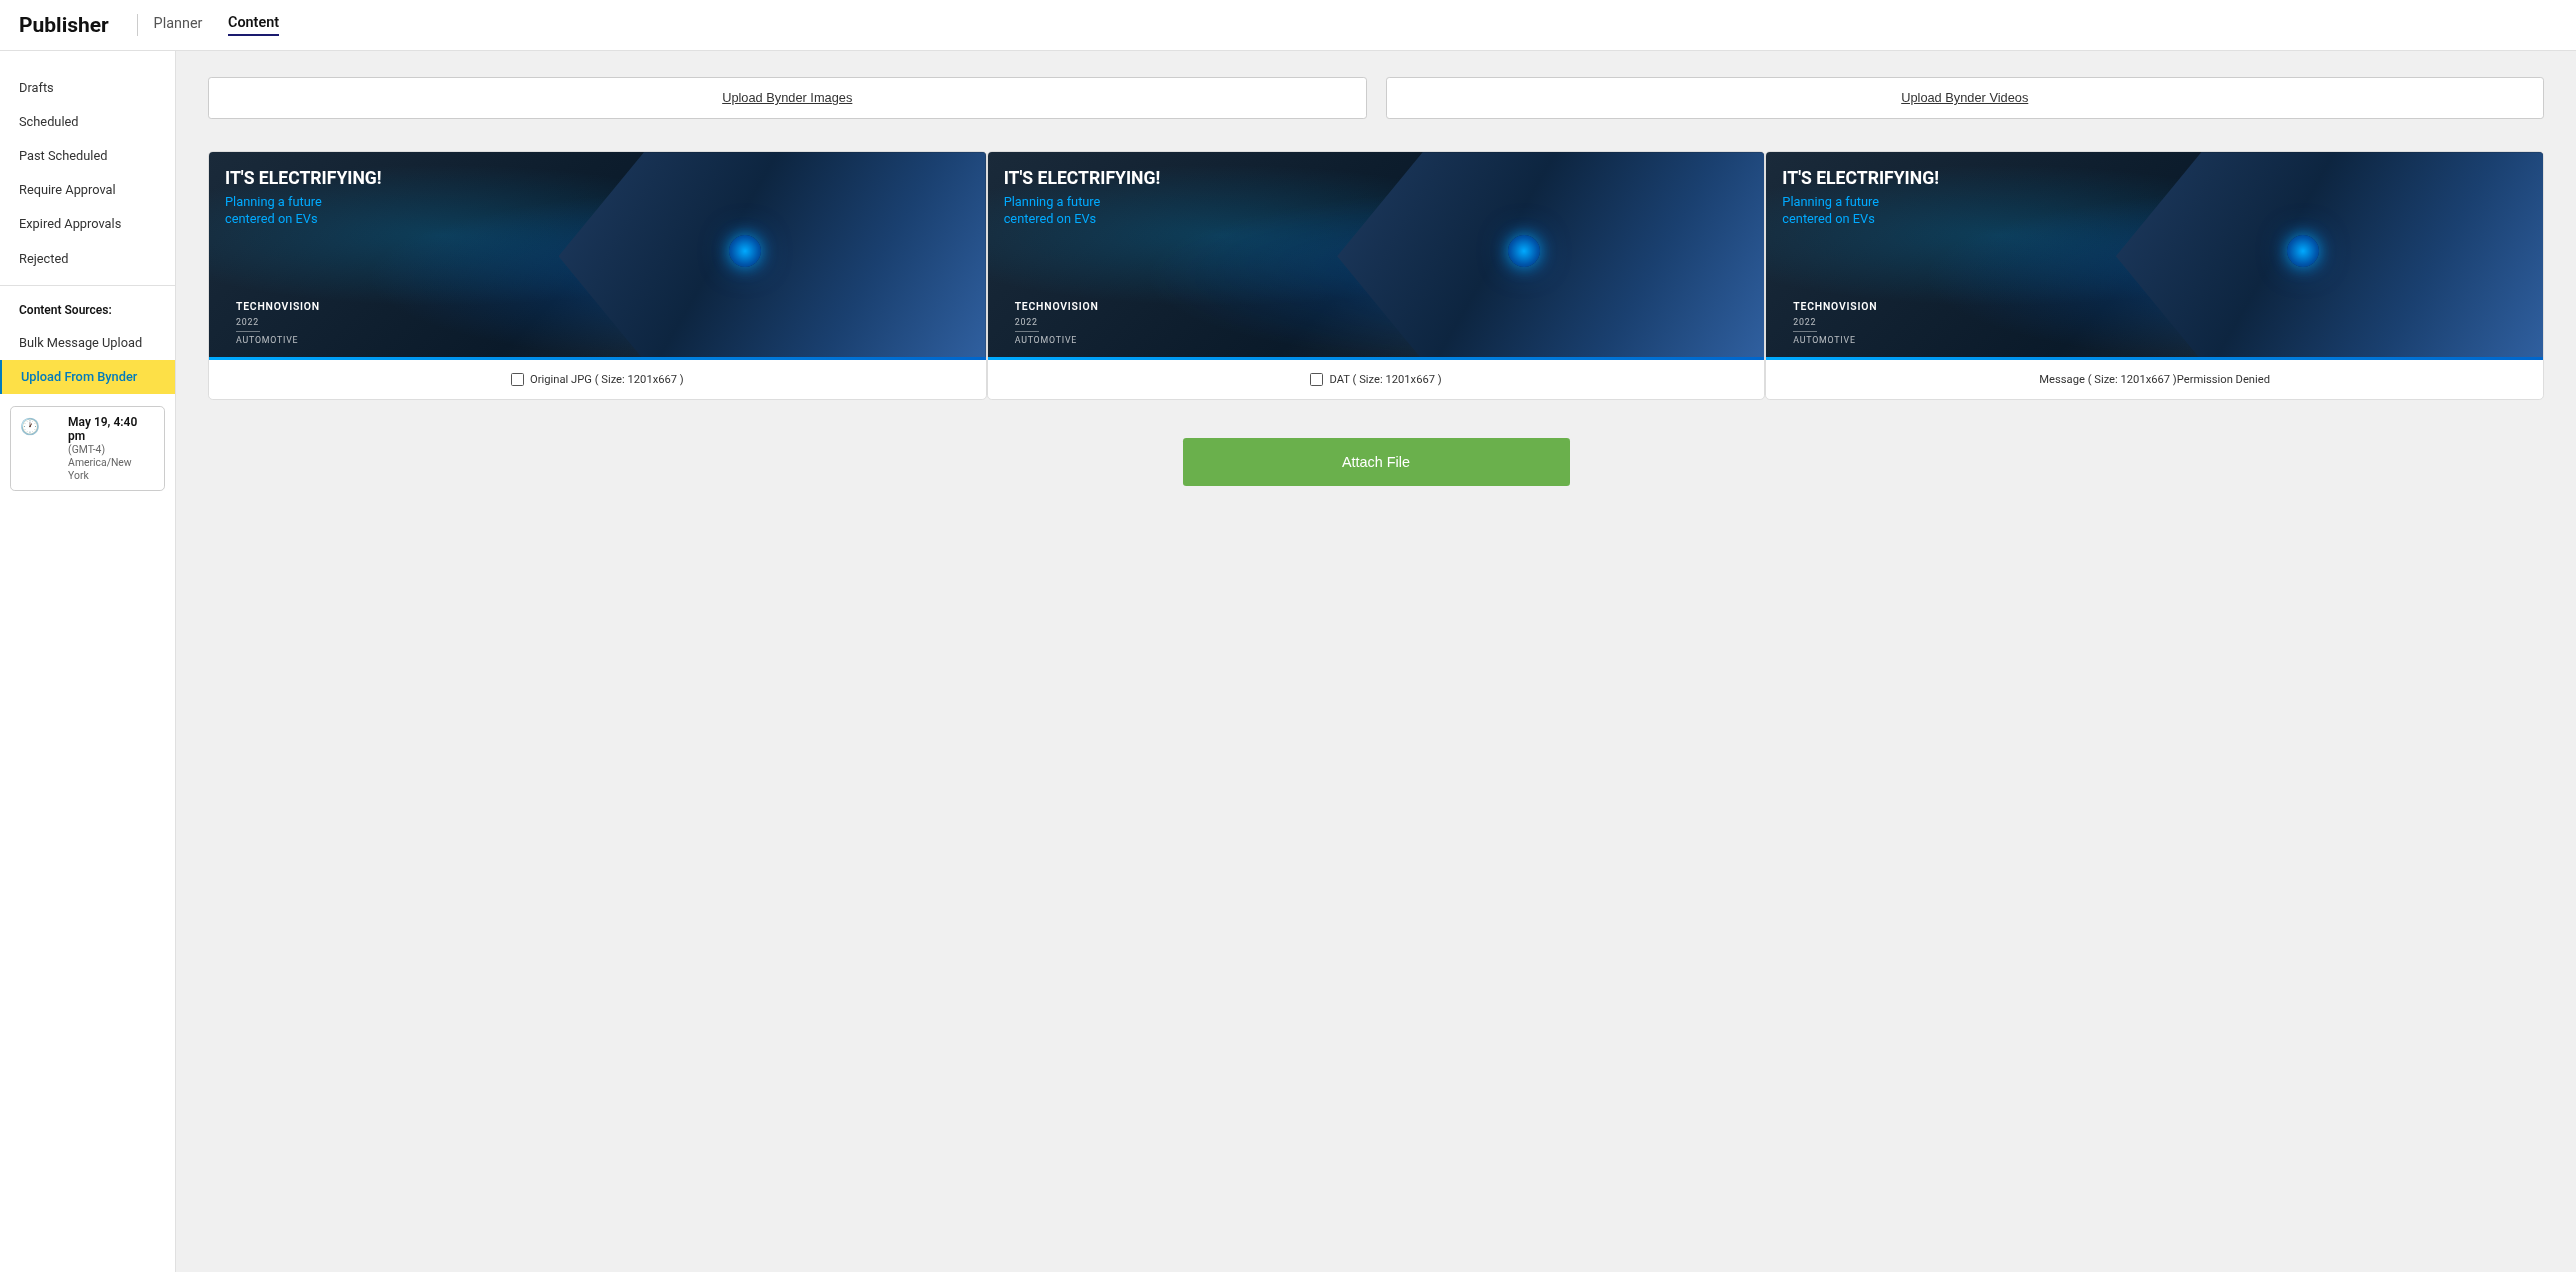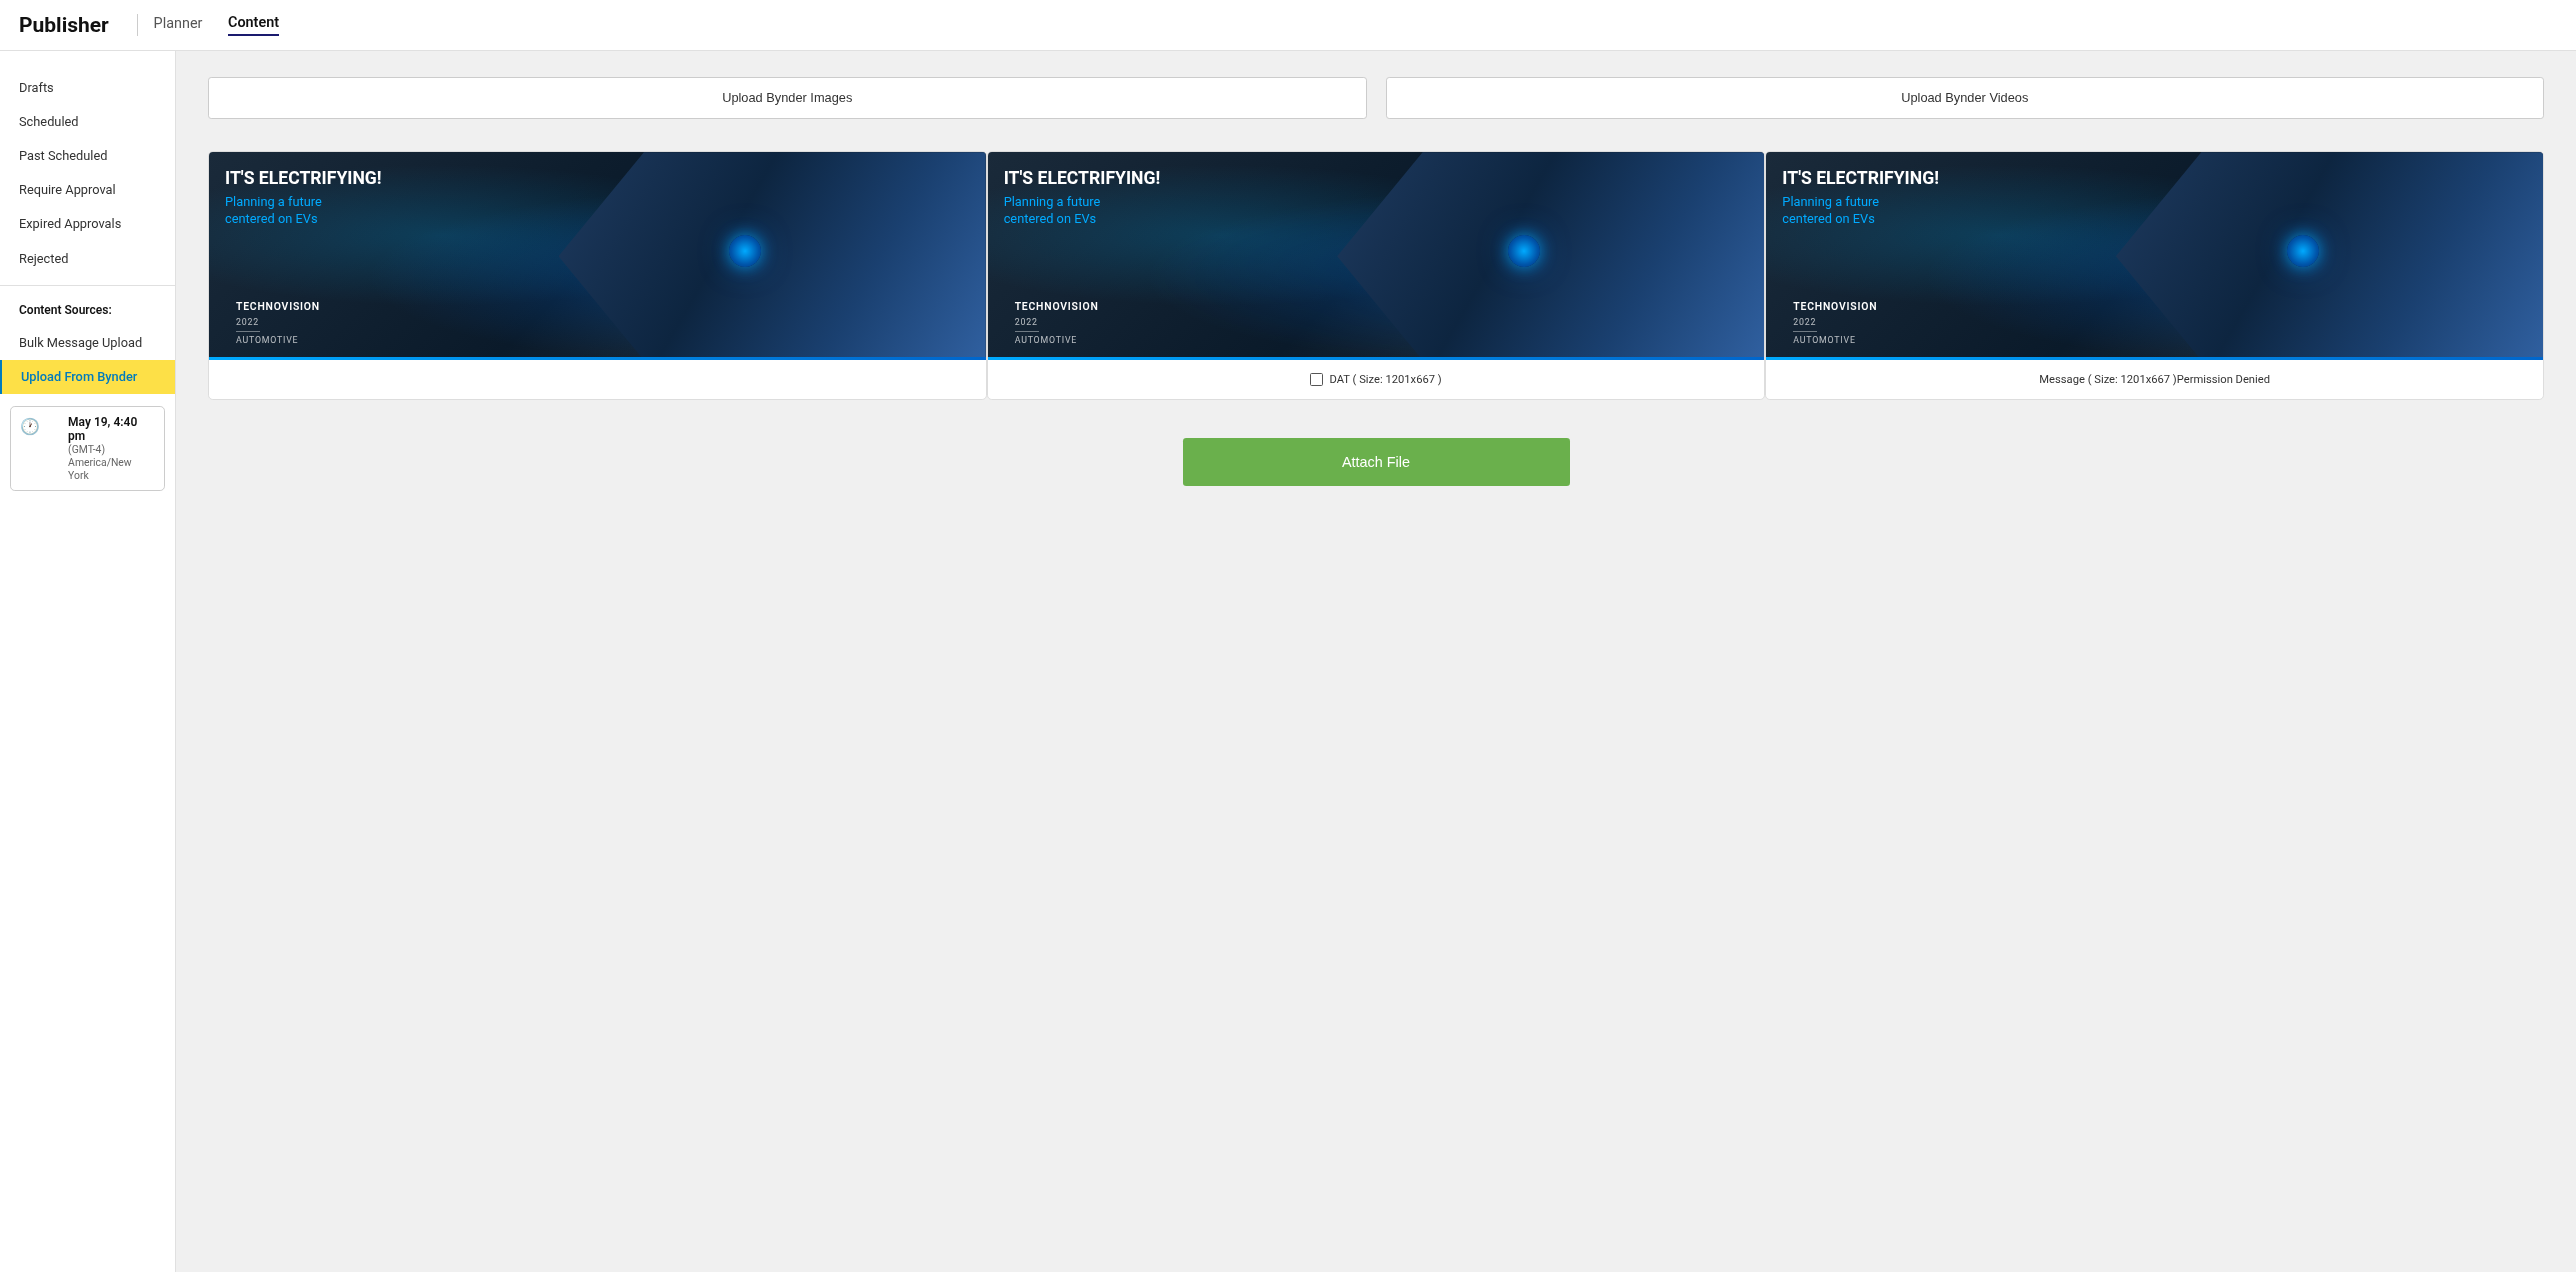--- a/index.html
+++ b/index.html
@@ -130,20 +130,21 @@
     .upload-btn {
       flex: 1;
       padding: 12.8px 19px;
       background: #fff;
       border: 0.8px solid #ccc;
       border-radius: 3.2px;
       font-size: 12.8px;
       color: #333;
       cursor: pointer;
       text-align: center;
+      text-decoration: underline;
     }
 
     
     .cards-grid {
       display: flex;
       margin-bottom: 38px;
     }
 
     .card {
       flex: 1;
@@ -336,20 +337,24 @@
             <div class="card-subtext">Planning a future<br>centered on EVs</div>
           </div>
           <div class="card-footer-text">
             <span class="year">TECHNOVISION</span><br>
             <span>2022</span>
             <span class="divider-line"></span>
             <span>AUTOMOTIVE</span>
           </div>
           <div class="blue-bar"></div>
         </div>
+        <div class="card-info">
+          <div class="checkbox"></div>
+          <span>Original JPG ( Size: 1201x667 )</span>
+        </div>
       </div>
 
       <div class="card">
         <div class="card-image">
           <div class="charging-visual">
             <div class="charging-plug"></div>
           </div>
           <div class="card-text">
             <div class="card-headline">IT'S ELECTRIFYING!</div>
             <div class="card-subtext">Planning a future<br>centered on EVs</div>

